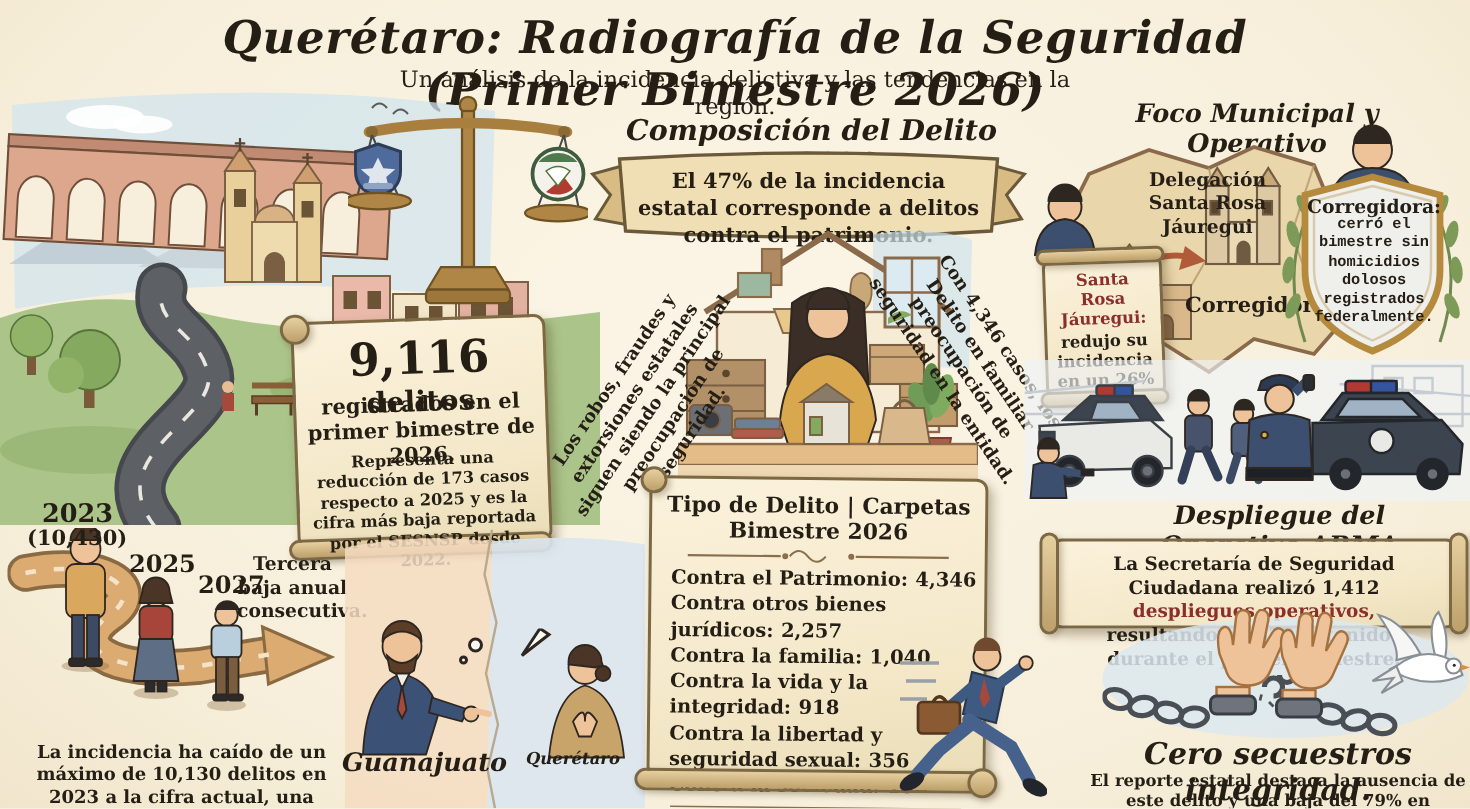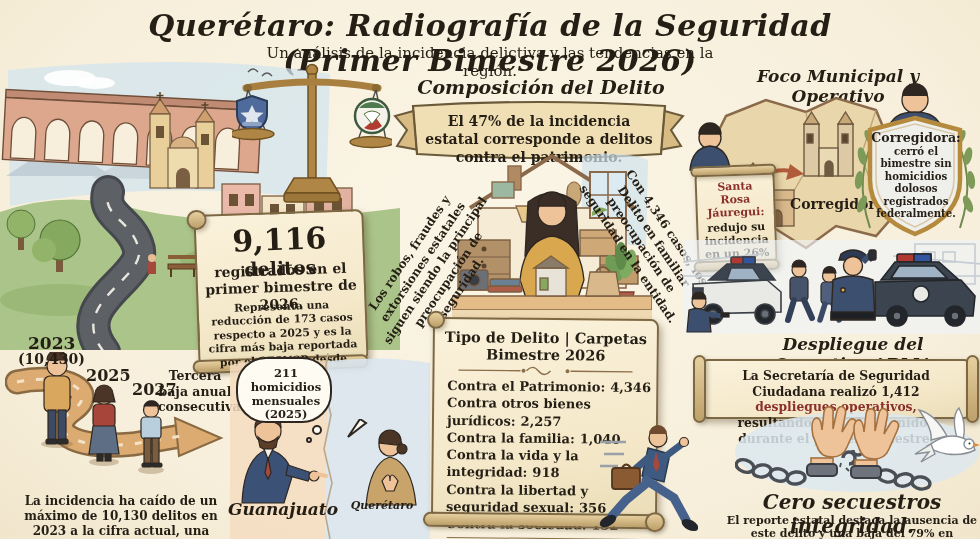--- a/index.html
+++ b/index.html
@@ -202,23 +202,20 @@
         <path d="M89,121 l9,2" stroke="#eec39a" stroke-width="4" stroke-linecap="round"></path>
       </g>
       <g stroke="#2e2721" stroke-width="1.2">
         <circle cx="162" cy="92" r="11" fill="#eec39a"></circle>
         <path d="M151,88 a11,11 0 0 1 22,0 l2,6 q-4,-4 -6,-2 l-18,-2 z" fill="#4a3526"></path>
         <circle cx="174" cy="96" r="5" fill="#4a3526"></circle>
         <path d="M138,152 Q142,110 162,104 Q184,110 188,152 Z" fill="#c8a36a"></path>
         <path d="M154,128 q8,-12 8,0 q0,-12 8,0 l-4,10 h-8 z" fill="#eec39a"></path>
       </g>
     </svg>
-    <div class="abs bubble" style="left:8px;top:4px;width:96px;height:66px;border-radius:30px;">
-      <div class="abs ctr b" style="left:4px;top:8px;width:88px;font-size:11.5px;line-height:1.2;">211 homicidios mensuales (2025)</div>
-    </div>
     <div class="abs bubble" style="left:84px;top:72px;width:10px;height:10px;border-radius:50%;"></div>
     <div class="abs bubble" style="left:78px;top:84px;width:6px;height:6px;border-radius:50%;"></div>
     <svg class="abs" style="left:118px;top:66px;" width="22" height="20" viewBox="0 0 22 20">
       <path d="M14,0 L2,18 L20,4 Z" fill="#fdfbf2" stroke="#2e2721" stroke-width="2"></path>
     </svg>
     <div class="abs ctr h-script" style="left:0px;top:146px;width:100px;font-size:17px;">Guanajuato</div>
     <div class="abs ctr h-script" style="left:108px;top:146px;width:92px;font-size:11px;">Querétaro</div>
   </div>
 
   <div class="abs ctr h-script" style="left:408px;top:76px;width:266px;font-size:19px;">Composición del Delito en 2026</div>
@@ -352,20 +349,21 @@
       <path d="M64,114 h44" stroke-width="1.1"></path>
     </g>
     <path d="M66,96 Q88,80 110,86" fill="none" stroke="#b05c3a" stroke-width="4"></path>
     <path d="M104,78 L118,88 L100,94 Z" fill="#b05c3a"></path>
     <g stroke="#2e2721" stroke-width="1.3">
       <circle cx="24" cy="52" r="11" fill="#eec39a"></circle>
       <path d="M13,48 a11,11 0 0 1 22,0 z" fill="#2e2620"></path>
       <path d="M4,84 Q6,62 24,60 Q42,62 44,84 Z" fill="#3c4f6e"></path>
     </g>
   </svg>
+  <div class="abs b ctr" style="left:752px;top:112px;width:106px;font-size:12.5px;line-height:1.22;">Delegación Santa Rosa Jáuregui</div>
   <div class="abs parch" style="left:696px;top:170px;width:80px;height:96px;transform:rotate(-2deg);">
     <div class="abs curlbar" style="left:-6px;top:-7px;width:86px;height:11px;"></div>
     <div class="abs curlbar" style="left:-6px;bottom:-7px;width:86px;height:11px;"></div>
     <div class="ctr b maroon" style="margin-top:8px;font-size:11px;line-height:1.2;padding:0 4px;">Santa Rosa Jáuregui:</div>
     <div class="ctr b" style="font-size:11px;line-height:1.2;padding:1px 4px 0;">redujo su incidencia en un 26%</div>
   </div>
   <div class="abs b" style="left:790px;top:196px;font-size:14px;">Corregidora</div>
 
   <svg class="abs" style="left:850px;top:76px;" width="130" height="172" viewBox="0 0 130 172">
     <circle cx="65" cy="24" r="13" fill="#eec39a" stroke="#2e2721" stroke-width="1.3"></circle>
@@ -381,21 +379,21 @@
       <ellipse cx="118" cy="128" rx="4" ry="9" fill="#7d9a58" transform="rotate(-24 118 128)"></ellipse>
       <ellipse cx="121" cy="104" rx="4" ry="9" fill="#7d9a58" transform="rotate(-8 121 104)"></ellipse>
       <ellipse cx="118" cy="80" rx="4" ry="9" fill="#7d9a58" transform="rotate(12 118 80)"></ellipse>
       <ellipse cx="110" cy="62" rx="4" ry="9" fill="#7d9a58" transform="rotate(30 110 62)"></ellipse>
     </g>
     <path d="M65,42 L110,54 V104 Q110,140 65,158 Q20,140 20,104 V54 Z" fill="#efefec" stroke="#b58a3c" stroke-width="4.5"></path>
     <path d="M65,48 L104,58 V103 Q104,134 65,151 Q26,134 26,103 V58 Z" fill="none" stroke="#d9c9a8" stroke-width="1.6"></path>
   </svg>
   <div class="abs ctr" style="left:868px;top:130px;width:96px;">
     <div class="b" style="font-size:12.5px;">Corregidora:</div>
-    <div class="b" style="font-size:10.2px;line-height:1.22;">cerró el bimestre sin homicidios dolosos registrados federalmente.</div>
+    <div class="b" style="font-size:10.2px;line-height:1.22;font-family:Liberation Mono, monospace;">cerró el bimestre sin homicidios dolosos registrados federalmente.</div>
   </div>
 
   <svg class="abs" style="left:683px;top:236px;" width="298" height="102" viewBox="0 0 298 102">
     <rect x="0" y="4" width="298" height="94" fill="#eef3f7" opacity=".65"></rect>
     <path d="M0,26 L80,18 M210,20 L298,28 M0,40 h70 M230,40 h68" stroke="#c5ccd3" stroke-width="1.6"></path>
     <path d="M232,8 h60 v40 h-60 z M240,16 h12 v10 h-12 z M260,16 h12 v10 h-12 z" fill="none" stroke="#c5ccd3" stroke-width="1.6"></path>
     <g stroke="#3a3f46" stroke-width="1.6">
       <path d="M26,44 L44,28 L80,28 L92,44 Z" fill="#3c4450"></path>
       <rect x="48" y="21" width="24" height="7" rx="2" fill="#b03a32"></rect>
       <rect x="60" y="21" width="12" height="7" fill="#3355a0"></rect>

